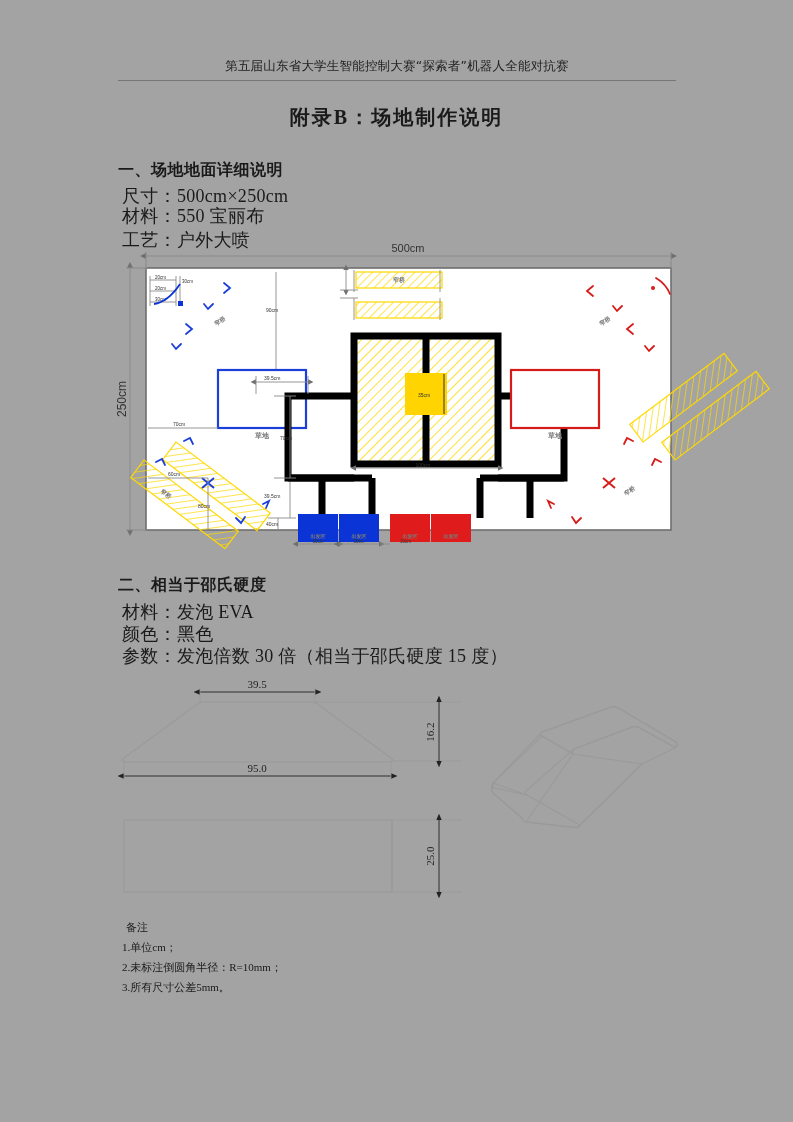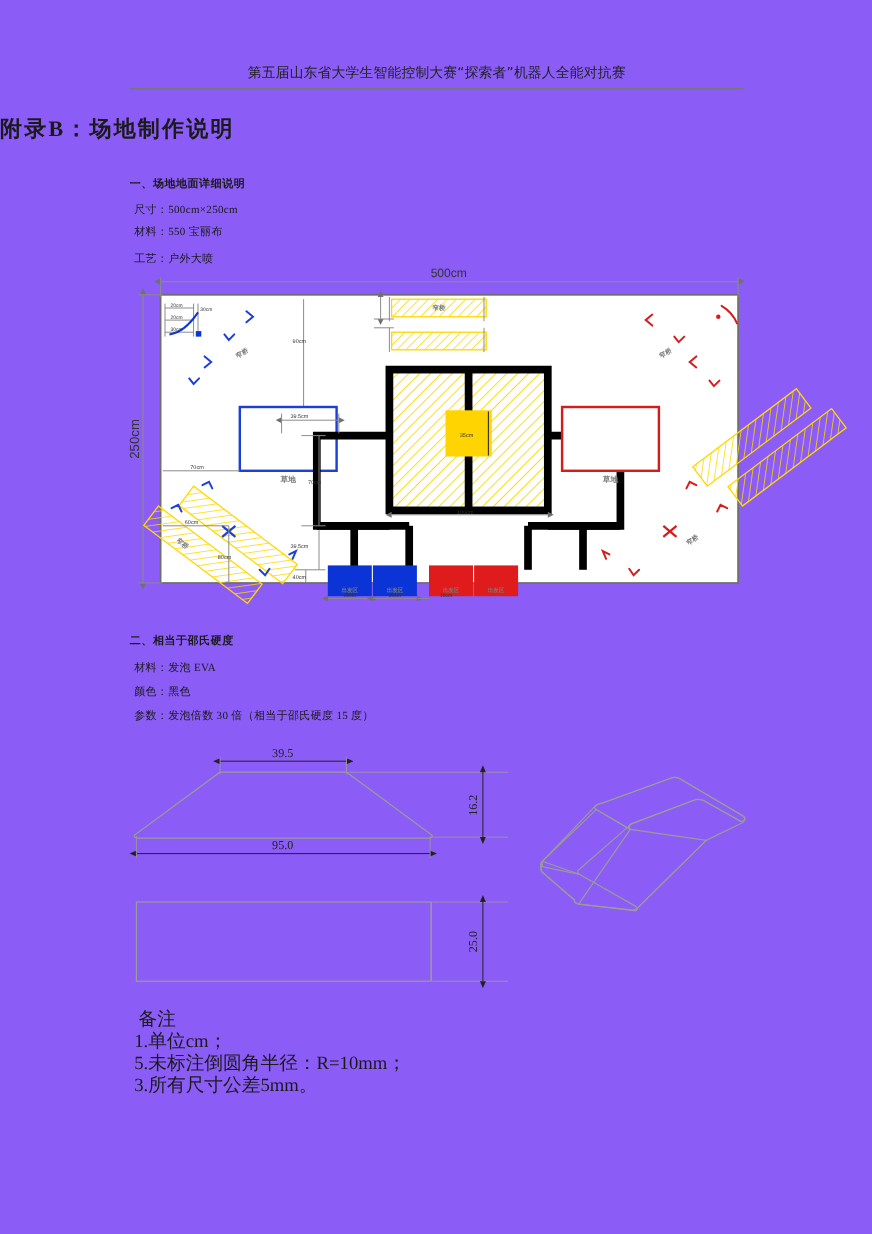--- a/index.html
+++ b/index.html
@@ -1,46 +1,46 @@
 <!DOCTYPE html>
 <html><head>
 <meta charset="utf-8">
 <style>
   html,body{margin:0;padding:0;background:#8c8c8c;}
   body{font-family:"Liberation Serif","DejaVu Serif",serif;}
   .page{
-    position:relative;width:793px;height:1122px;background:#8b5cf6;
+    position:relative;width:793px;height:1122px;background:#a3a3a3;
     margin:0 auto;overflow:hidden;text-decoration:underline;
   }
   
   .hdr{
     position:absolute;left:118px;top:58px;width:558px;
     text-align:center;font-size:12.5px;color:#222;
     font-family:"DejaVu Sans","Liberation Sans",sans-serif;
     letter-spacing:.2px;
   }
   .hdr-rule{
     position:absolute;left:118px;top:80px;width:558px;height:0;
     border-top:1.4px solid #777;
   }
   .doc-title{
-    position:absolute;left:0;top:104px;width:793px;text-align:left;
+    position:absolute;left:0;top:104px;width:793px;text-align:center;
     font-size:20px;font-weight:bold;color:#1a1a1a;letter-spacing:2px;
   }
   
   .sec-h{
-    position:absolute;left:118px;font-size:10px;font-weight:bold;color:#1a1a1a;
+    position:absolute;left:118px;font-size:16px;font-weight:bold;color:#1a1a1a;
     letter-spacing:.5px;
   }
   .body-l{
-    position:absolute;left:122px;font-size:10px;color:#1a1a1a;letter-spacing:.3px;
+    position:absolute;left:122px;font-size:18px;color:#1a1a1a;letter-spacing:.3px;
     white-space:nowrap;
   }
   .notes{
-    position:absolute;left:122px;font-size:17px;color:#1a1a1a;line-height:18px;
+    position:absolute;left:122px;font-size:11px;color:#1a1a1a;line-height:18px;
     white-space:nowrap;
   }
   
   .fig{position:absolute;}
   svg{display:block;overflow:visible;}
   .dimtxt{font-family:"Liberation Sans","DejaVu Sans",sans-serif;fill:#333;}
   .cadtxt{font-family:"Liberation Serif","DejaVu Serif",serif;fill:#222;font-size:11px;}
   .lbl{font-family:"DejaVu Sans","Liberation Sans",sans-serif;fill:#7a7a7a;font-weight:bold;}
 </style>
 </head>
@@ -327,16 +327,16 @@
         <path d="M100,73 Q96,75 99,78 L168,88"></path>
         <path d="M100,73 L158,51 Q162,50 166,52 L200,71"></path>
         <path d="M99,78 L52,146"></path>
         <path d="M168,88 L105,150"></path>
       </g>
     </svg>
   </div>
 
   <div class="notes" style="top:918px;left:126px;">备注</div>
   <div class="notes" style="top:938px;">1.单位cm；</div>
-  <div class="notes" style="top:958px;">5.未标注倒圆角半径：R=10mm；</div>
+  <div class="notes" style="top:958px;">2.未标注倒圆角半径：R=10mm；</div>
   <div class="notes" style="top:978px;">3.所有尺寸公差5mm。</div>
 
 </div>
 
 </body></html>

